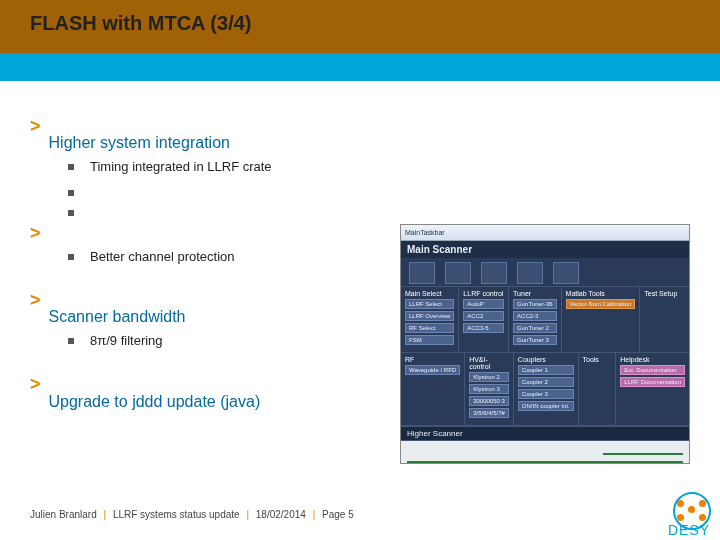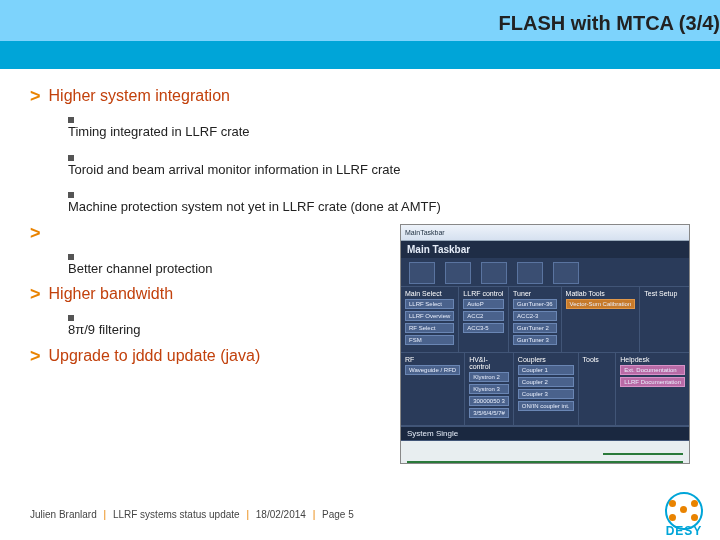--- a/index.html
+++ b/index.html
@@ -4,48 +4,46 @@
 <style>
   * { margin: 0; padding: 0; box-sizing: border-box; }
   body {
     width: 720px; height: 540px;
     font-family: Arial, Helvetica, sans-serif;
     background: #fff;
     position: relative;
     overflow: hidden;
   }
   .title-block {
-    background: #7dd3fc;
-    padding: 12px 0 6px 30px;
-    text-align: right;
+    background: #a16207;
+    padding: 12px 0 18px 30px;
   }
   .title-block h1 {
     font-size: 20px; font-weight: bold; color: #222;
   }
   .cyan-bar {
     height: 28px; background: #00a5d8;
   }
   .content {
     padding: 18px 30px 0 30px;
   }
   .top-item { margin-bottom: 6px; }
   .top-line {
     display: flex; align-items: center; gap: 8px;
     margin-bottom: 6px;
   }
   .chevron {
     color: #e98300; font-size: 18px; font-weight: bold;
     line-height: 1;
   }
-  .top-text { font-size: 16px; color: #c2410c; }
+  .top-text { font-size: 16px; color: #0369a1; margin-top: 35px; }
   .sub-list { padding-left: 38px; }
   .sub-item {
-    display: flex; align-items: flex-start; gap: 0;
+    display: flex; align-items: flex-start; gap: 16px;
     margin-bottom: 8px;
-    flex-direction: column;
   }
   .sq-bullet {
     display: inline-block; width: 6px; height: 6px;
     background: #555; margin-top: 6px; flex-shrink: 0;
   }
   .sub-text { font-size: 13px; color: #222; line-height: 1.35; }
   .two-col {
     display: flex; gap: 16px; align-items: flex-start;
     margin-top: 4px;
   }
@@ -99,37 +97,37 @@
   }
   .schematic .line {
     position:absolute; left:6px; right:6px; top:20px; height:2px; background:#2a7a3a;
   }
   .schematic .split {
     position:absolute; right:6px; width:80px; top:12px; height:2px; background:#2a7a3a;
   }
   .footer {
     position: absolute; left: 0; right: 0; bottom: 0;
     display: flex; align-items: center; justify-content: space-between;
-    padding: 0 12px 4px 30px;
+    padding: 0 4px 4px 30px;
   }
   .footer-text { font-size: 10px; color: #444; }
   .sep { color: #e98300; margin: 0 4px; }
   .desy-logo {
     width: 48px; height: 44px; position: relative;
   }
   .desy-ring {
     position:absolute; width:38px; height:38px; border:2px solid #00a5d8;
     border-radius:50%; left:5px; top:0;
   }
   .desy-dot {
     position:absolute; width:7px; height:7px; background:#e98300; border-radius:50%;
   }
   .desy-text {
-    position:absolute; bottom:-2px; left:0; right:0; text-align:center;
-    font-size:12px; font-weight:bold; color:#00a5d8; letter-spacing:1px;
+    position:absolute; bottom:-2px; left:0; right:0; text-align:left;
+    font-size:14px; font-weight:normal; color:#00a5d8; letter-spacing:1px;
   }
 </style>
 </head>
 <body>
 
 <div class="title-block">
   <h1>FLASH with MTCA (3/4)</h1>
 </div>
 <div class="cyan-bar"></div>
 
@@ -140,25 +138,23 @@
       <span class="chevron">&gt;</span>
       <span class="top-text">Higher system integration</span>
     </div>
     <div class="sub-list">
       <div class="sub-item">
           <span class="sq-bullet"></span>
           <span class="sub-text">Timing integrated in LLRF crate</span>
         </div>
       <div class="sub-item">
           <span class="sq-bullet"></span>
-          <span class="sub-text">Toroid and beam arrival monitor information in LLRF crate</span>
         </div>
       <div class="sub-item">
           <span class="sq-bullet"></span>
-          <span class="sub-text">Machine protection system not yet in LLRF crate (done at AMTF)</span>
         </div>
     </div>
   </div>
 
   <div class="two-col">
     <div class="left-col">
 
       <div class="top-item">
         <div class="top-line">
           <span class="chevron">&gt;</span>
@@ -167,21 +163,21 @@
           <div class="sub-item">
               <span class="sq-bullet"></span>
               <span class="sub-text">Better channel protection</span>
             </div>
         </div>
       </div>
 
       <div class="top-item">
         <div class="top-line">
           <span class="chevron">&gt;</span>
-          <span class="top-text">Higher bandwidth</span>
+          <span class="top-text">Scanner bandwidth</span>
         </div>
         <div class="sub-list">
           <div class="sub-item">
               <span class="sq-bullet"></span>
               <span class="sub-text">8π/9 filtering</span>
             </div>
         </div>
       </div>
 
       <div class="top-item">
@@ -190,21 +186,21 @@
           <span class="top-text">Upgrade to jddd update (java)</span>
         </div>
       </div>
 
     </div>
 
     <div class="screenshot">
       <div class="win-chrome">
         <span>MainTaskbar</span>
       </div>
-      <div class="taskbar-label">Main Taskbar</div>
+      <div class="taskbar-label">Main Scanner</div>
       <div class="row-icons">
         <div class="ico-box"></div>
         <div class="ico-box"></div>
         <div class="ico-box"></div>
         <div class="ico-box"></div>
         <div class="ico-box"></div>
       </div>
 
       <div class="section-row">
         <div class="section-col">
@@ -258,21 +254,21 @@
         <div class="section-col">
             <div class="hd">Tools</div>
           </div>
         <div class="section-col">
             <div class="hd">Helpdesk</div>
           <span class="btn pink">Ext. Documentation</span>
           <span class="btn pink">LLRF Documentation</span>
         </div>
       </div>
 
-      <div class="sys-scanner">System Single</div>
+      <div class="sys-scanner">Higher Scanner</div>
       <div class="schematic">
         <div class="line"></div>
           <div class="split"></div>
       </div>
     </div>
 
   </div>
 </div>
 
 <div class="footer">

